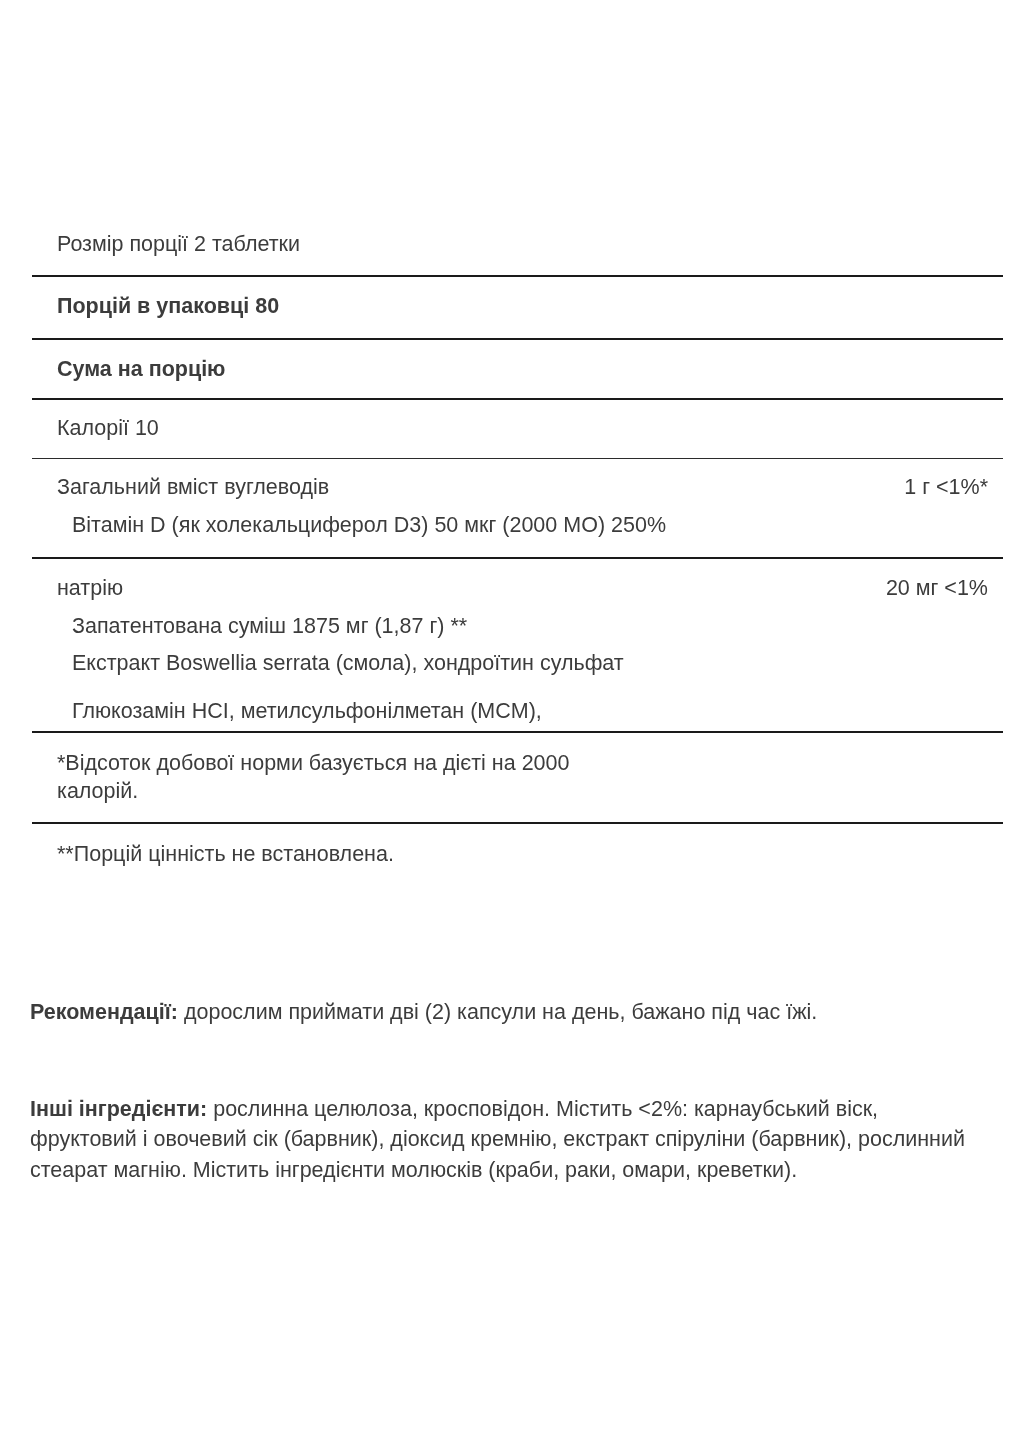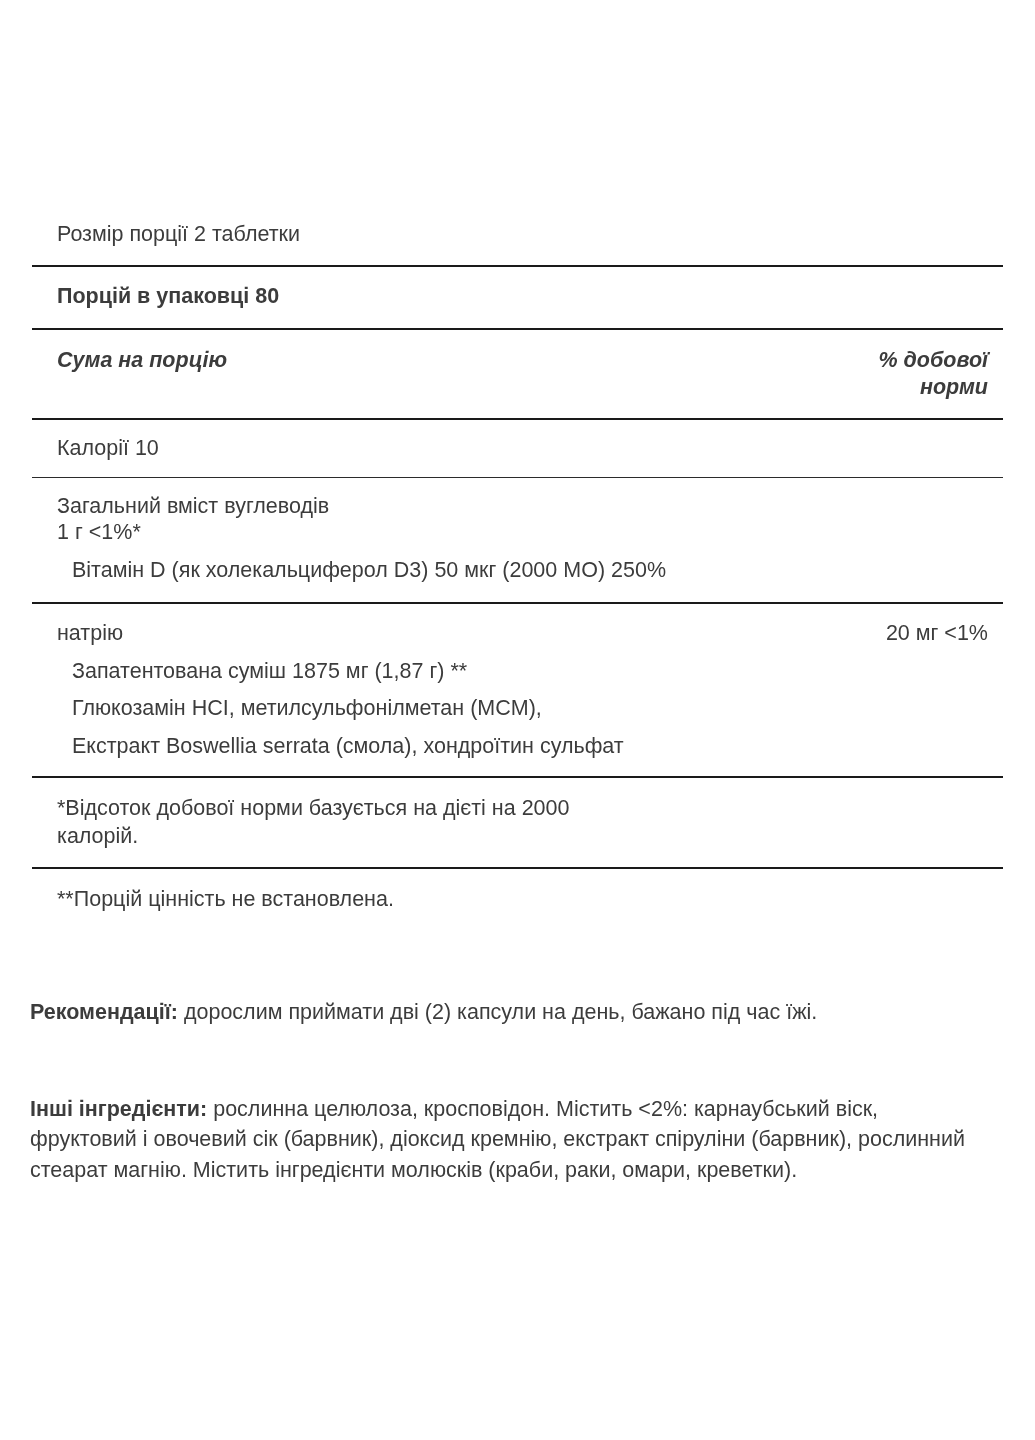--- a/index.html
+++ b/index.html
@@ -21,21 +21,21 @@
     position: relative;
     width: 1035px;
     height: 1440px;
     padding: 0;
   }
 
   
   .facts {
     position: absolute;
     left: 32px;
-    top: 222px;
+    top: 232px;
     width: 971px;
   }
 
   .rule {
     height: 2px;
     background: #1a1a1a;
     width: 100%;
   }
   .rule.thin {
     height: 1px;
@@ -58,31 +58,31 @@
     font-size: 21.5px;
     line-height: 1.2;
     text-align: center;
     white-space: nowrap;
     padding-right: 15px;
   }
 
   
   .r-serving      { padding: 0 0 17px 25px; }
   .r-container    { padding: 17px 0 18px 25px; font-weight: bold; }
-  .r-amount       { padding: 17px 0 16px 25px; font-style: italic; }
+  .r-amount       { padding: 17px 0 16px 25px; }
   .r-amount .row-label { font-weight: bold; }
   .r-amount .row-value {
     font-weight: bold;
     text-align: right;
     white-space: normal;
     width: 190px;
     line-height: 1.28;
   }
   .r-calories     { padding: 16px 0 16px 25px; }
-  .r-carbs        { padding: 16px 0 6px 25px; flex-direction: column; }
+  .r-carbs        { padding: 16px 0 6px 25px; }
   .r-vitd         { padding: 6px 0 18px 40px; }
   .r-sodium       { padding: 17px 0 6px 25px; }
   .r-blend        { padding: 6px 0 6px 40px; }
   .r-ing1         { padding: 6px 0 6px 40px; }
   .r-ing2         { padding: 6px 0 16px 40px; }
   .r-note1        { padding: 16px 0 16px 25px; }
   .r-note2        { padding: 16px 0 6px 25px; }
 
   .r-note1 .row-label,
   .r-note2 .row-label {
@@ -118,21 +118,20 @@
     <div class="rule"></div>
 
     <div class="row r-container">
       <span class="row-label">Порцій в упаковці 80</span>
     </div>
 
     <div class="rule"></div>
 
     <div class="row r-amount">
       <span class="row-label">Сума на порцію</span>
-      <span class="row-value">% добової норми</span>
     </div>
 
     <div class="rule"></div>
 
     <div class="row r-calories">
       <span class="row-label">Калорії 10</span>
       <span class="row-value"></span>
     </div>
 
     <div class="rule thin"></div>
@@ -152,26 +151,26 @@
     <div class="row r-sodium">
       <span class="row-label">натрію</span>
       <span class="row-value">20 мг &lt;1%</span>
     </div>
 
     <div class="row r-blend">
       <span class="row-label">Запатентована суміш 1875 мг (1,87 г) **</span>
       <span class="row-value"></span>
     </div>
 
+    <div class="row r-ing2">
+      <span class="row-label">Екстракт Boswellia serrata (смола), хондроїтин сульфат</span>
+    </div>
+
     <div class="row r-ing1">
       <span class="row-label">Глюкозамін HCI, метилсульфонілметан (MCM),</span>
-    </div>
-
-    <div class="row r-ing2">
-      <span class="row-label">Екстракт Boswellia serrata (смола), хондроїтин сульфат</span>
     </div>
 
     <div class="rule"></div>
 
     <div class="row r-note1">
       <span class="row-label">*Відсоток добової норми базується на дієті на 2000
 калорій.</span>
     </div>
 
     <div class="rule"></div>

